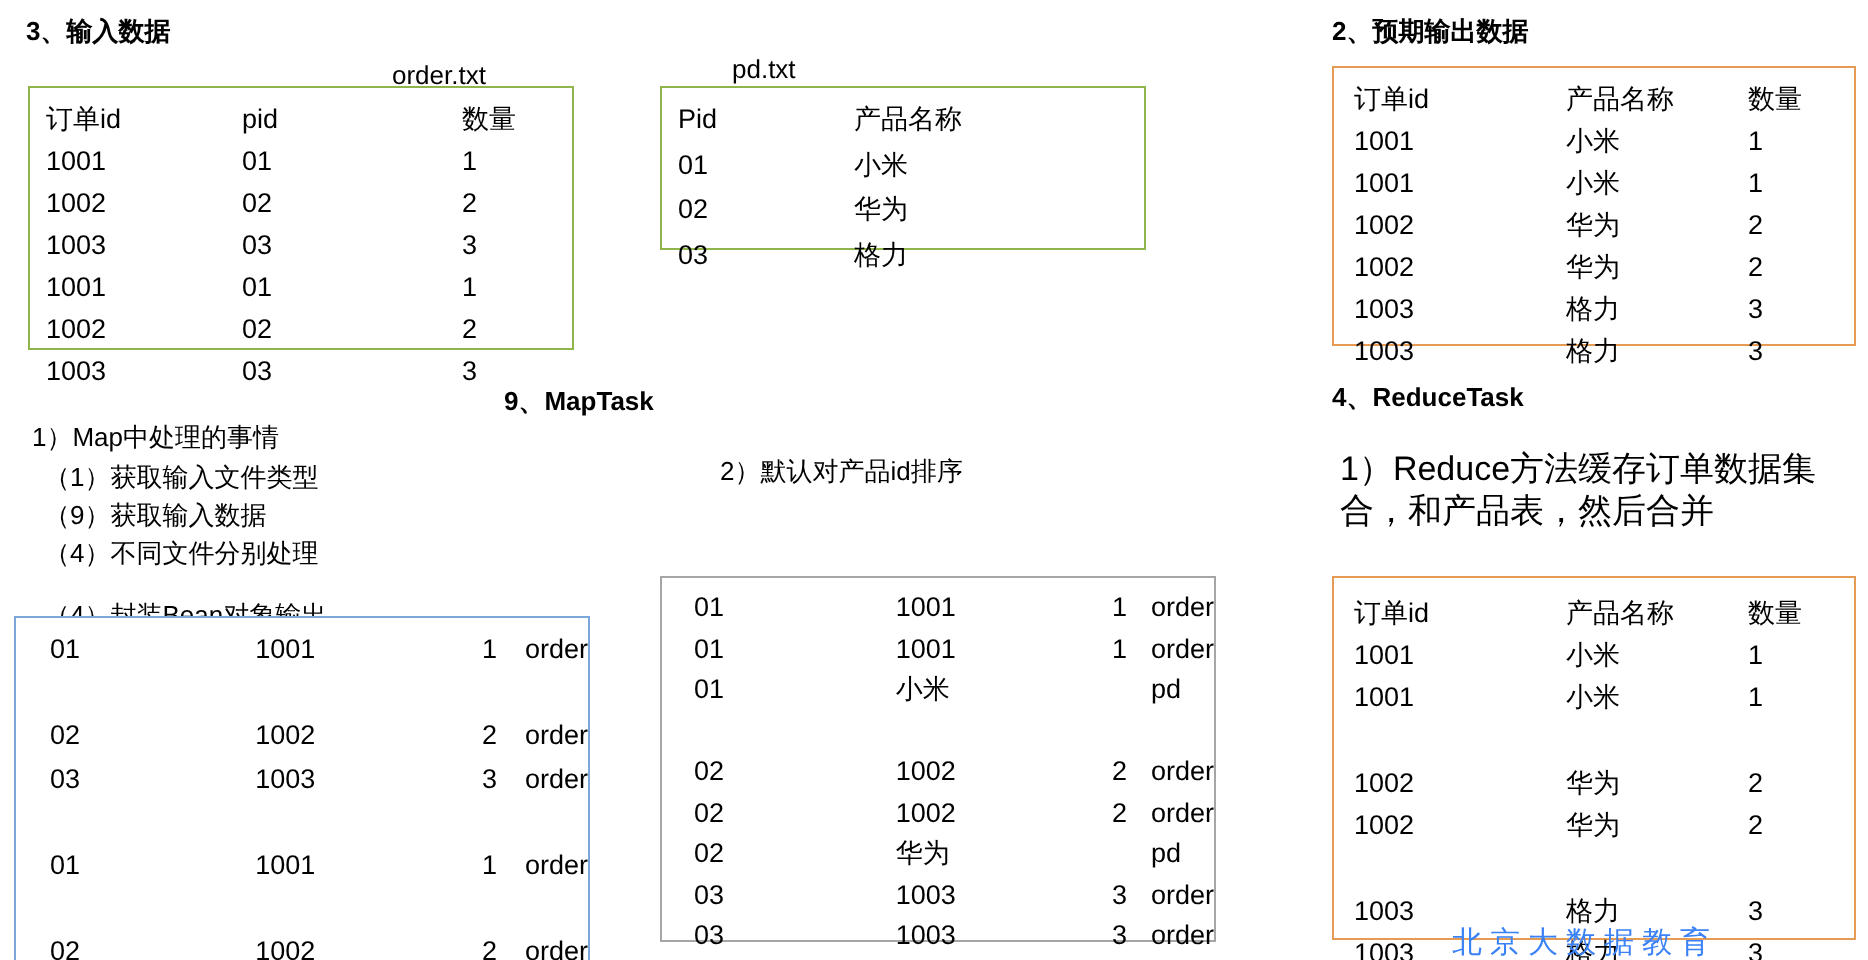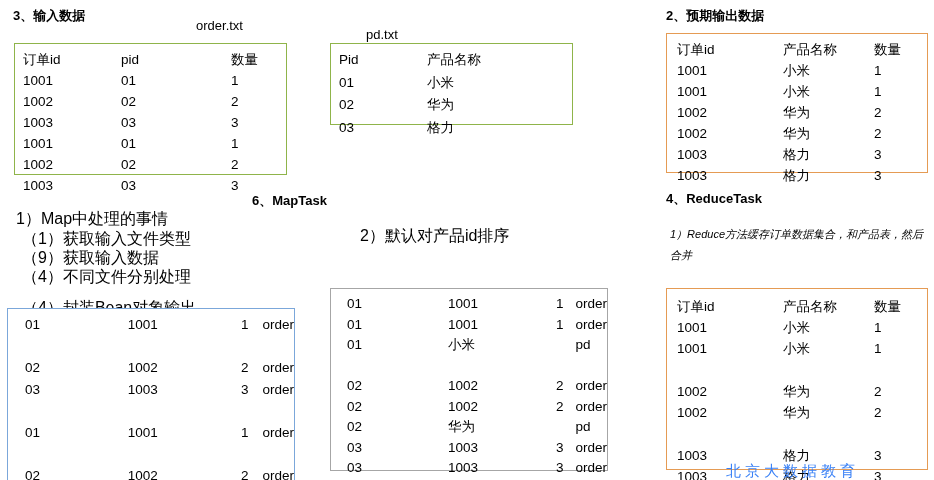--- a/index.html
+++ b/index.html
@@ -20,29 +20,28 @@
     font-weight:bold;
     letter-spacing:0px;
     white-space:nowrap;
   }
   .file-label{
     font-size:13px;
     font-weight:normal;
     white-space:nowrap;
   }
   .bullet{
-    font-size:16px;
+    font-size:13px;
     white-space:nowrap;
     line-height:20px;
   }
   .bullet-wrap{
-    font-size:11px;
+    font-size:17px;
     line-height:21px;
     width:250px;
-    font-style:italic;
   }
 
   .tbox{
     box-sizing:border-box;
     background:#ffffff;
   }
   .tbox.green{border:1.5px solid #8FB44A;}
   .tbox.orange{border:1.5px solid #E59B54;}
   .tbox.blue{border:1.5px solid #7BA7DA;}
   .tbox.gray{border:1.5px solid #A6A6A6;}
@@ -102,21 +101,21 @@
     white-space:nowrap;
     font-family:"Liberation Serif","DejaVu Serif",serif;
     user-select:none;
   }
 </style>
 </head>
 <body>
 
 <div class="abs sec-title" style="left:13px;top:7px;">3、输入数据</div>
 
-<div class="abs file-label" style="left:196px;top:18px;text-align:center;">order.txt</div>
+<div class="abs file-label" style="left:196px;top:30px;text-align:center;">order.txt</div>
 
 <div class="abs tbox green" id="order-table" style="left:14px;top:43px;width:273px;height:132px;padding:5px 0 0 8px;">
   <table class="dt">
     <tbody>
         <tr class="hdr">
       <td>订单id</td>
       <td>pid</td>
       <td>数量</td>
     </tr>
     <tr>
@@ -215,21 +214,21 @@
     </tr>
     <tr>
       <td>1003</td>
       <td>格力</td>
       <td>3</td>
     </tr>
   </tbody>
     </table>
 </div>
 
-<div class="abs sec-title" style="left:252px;top:192px;">6、MapTask</div>
+<div class="abs sec-title" style="left:252px;top:192px;">9、MapTask</div>
 
 <div class="abs bullet" style="left:16px;top:209px;">1）Map中处理的事情</div>
 <div class="abs bullet" style="left:22px;top:229px;">（1）获取输入文件类型</div>
 <div class="abs bullet" style="left:22px;top:248px;">（9）获取输入数据</div>
 <div class="abs bullet" style="left:22px;top:267px;">（4）不同文件分别处理</div>
 <div class="abs bullet" style="left:22px;top:298px;text-decoration:underline;">（4）封装Bean对象输出</div>
 
 <div class="abs bullet" style="left:360px;top:226px;">2）默认对产品id排序</div>
 
 <div class="abs tbox blue" id="map-table" style="left:7px;top:308px;width:288px;height:180px;padding:5px 0 0 17px;">

